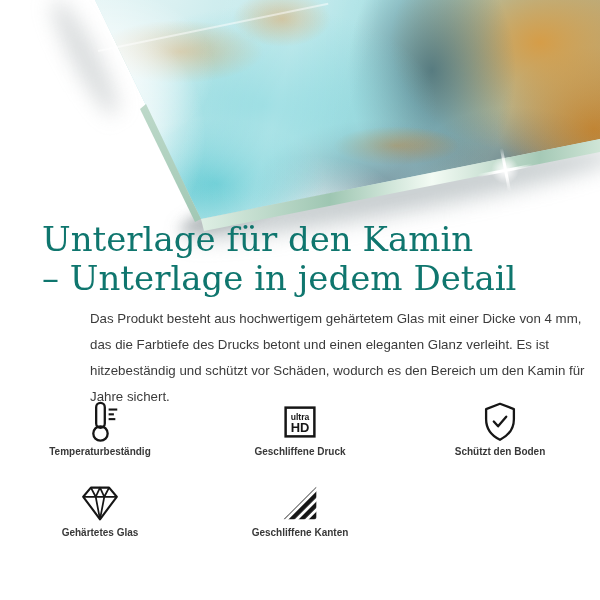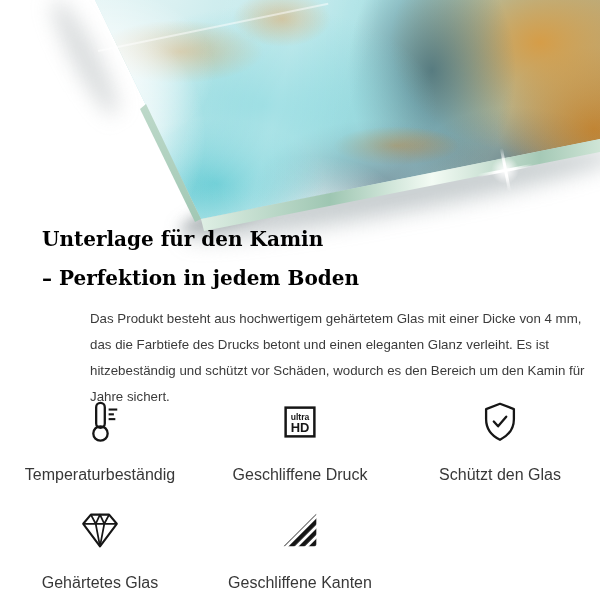--- a/index.html
+++ b/index.html
@@ -79,36 +79,36 @@
     background:linear-gradient(to right, rgba(255,255,255,0), #fff 35%, #fff 65%, rgba(255,255,255,0));
   }
   .sparkle .ray-v {
     position:absolute; left:26.5px; top:0; width:3px; height:44px;
     background:linear-gradient(to bottom, rgba(255,255,255,0), #fff 35%, #fff 65%, rgba(255,255,255,0));
   }
 
   
   .headline {
     position:absolute; left:42px; top:220px; width:520px;
-    font-family:"DejaVu Serif", serif; font-size:20px; line-height:39px;
-    color:#000000; font-weight:700;
+    font-family:"DejaVu Serif", serif; font-size:34px; line-height:39px;
+    color:#0f766e; font-weight:400;
   }
   .para {
     position:absolute; left:42px; top:306px; width:508px;
     font-size:13.3px; line-height:26px; color:#3b3b3b;margin-left:48px;
   }
 
   
   .features {
     position:absolute; left:0; top:398px; width:600px;
     display:grid; grid-template-columns:repeat(3,1fr); row-gap:22px;
   }
   .feature { display:flex; flex-direction:column; align-items:center; }
   .icon-box { height:48px; display:flex; align-items:center; justify-content:flex-start; }
-  .feature-label { margin-top:20px; font-size:16px; color:#383838; }
+  .feature-label { margin-top:0; font-size:10px; color:#383838;font-weight:bold; }
   .icn { stroke:#161616; }
   .icn text { font-family:"Liberation Sans", sans-serif; fill:#161616; stroke:none; }
 </style>
 </head>
 <body>
 
 <div id="app">
 
   <div class="hero">
     <div class="shadow-left"></div>
@@ -121,21 +121,21 @@
     <div class="glass-edge-left"></div>
     <div class="sparkle">
       <div class="glow"></div>
       <div class="ray-h"></div>
       <div class="ray-v"></div>
     </div>
   </div>
 
   <div class="headline">
     <div>Unterlage für den Kamin</div>
-    <div>– Perfektion in jedem Boden</div>
+    <div>– Unterlage in jedem Detail</div>
   </div>
 
   <div class="para">Das Produkt besteht aus hochwertigem gehärtetem Glas mit einer Dicke von 4 mm, das die Farbtiefe des Drucks betont und einen eleganten Glanz verleiht. Es ist hitzebeständig und schützt vor Schäden, wodurch es den Bereich um den Kamin für Jahre sichert.</div>
 
   <div class="features">
 
     <div class="feature">
       <div class="icon-box">
         <svg class="icn" width="46" height="46" viewBox="0 0 48 48" fill="none">
           <rect x="20" y="4" width="9" height="26" rx="4.5" stroke-width="2.4"></rect>
@@ -159,21 +159,21 @@
       <div class="feature-label">Geschliffene Druck</div>
     </div>
 
     <div class="feature">
       <div class="icon-box">
         <svg class="icn" width="46" height="46" viewBox="0 0 48 48" fill="none">
           <path d="M24 5 L38.5 10.5 V21 C38.5 31.5 32 38.5 24 42.5 C16 38.5 9.5 31.5 9.5 21 V10.5 Z" stroke-width="2.4" stroke-linejoin="round"></path>
           <path d="M17.5 23.5 L22 28.5 L30.5 18.5" stroke-width="2.4" stroke-linecap="round" stroke-linejoin="round"></path>
         </svg>
       </div>
-      <div class="feature-label">Schützt den Glas</div>
+      <div class="feature-label">Schützt den Boden</div>
     </div>
 
     <div class="feature">
       <div class="icon-box">
         <svg class="icn" width="46" height="46" viewBox="0 0 48 48" fill="none">
           <path d="M14.5 8 H33.5 L41.5 17.5 L24 41 L6.5 17.5 Z" stroke-width="2.2" stroke-linejoin="round"></path>
           <path d="M6.5 17.5 H41.5 M14.5 8 L19.5 17.5 L24 41 M33.5 8 L28.5 17.5 L24 41 M19.5 17.5 L24 8 L28.5 17.5" stroke-width="1.8" stroke-linejoin="round"></path>
         </svg>
       </div>
       <div class="feature-label">Gehärtetes Glas</div>

